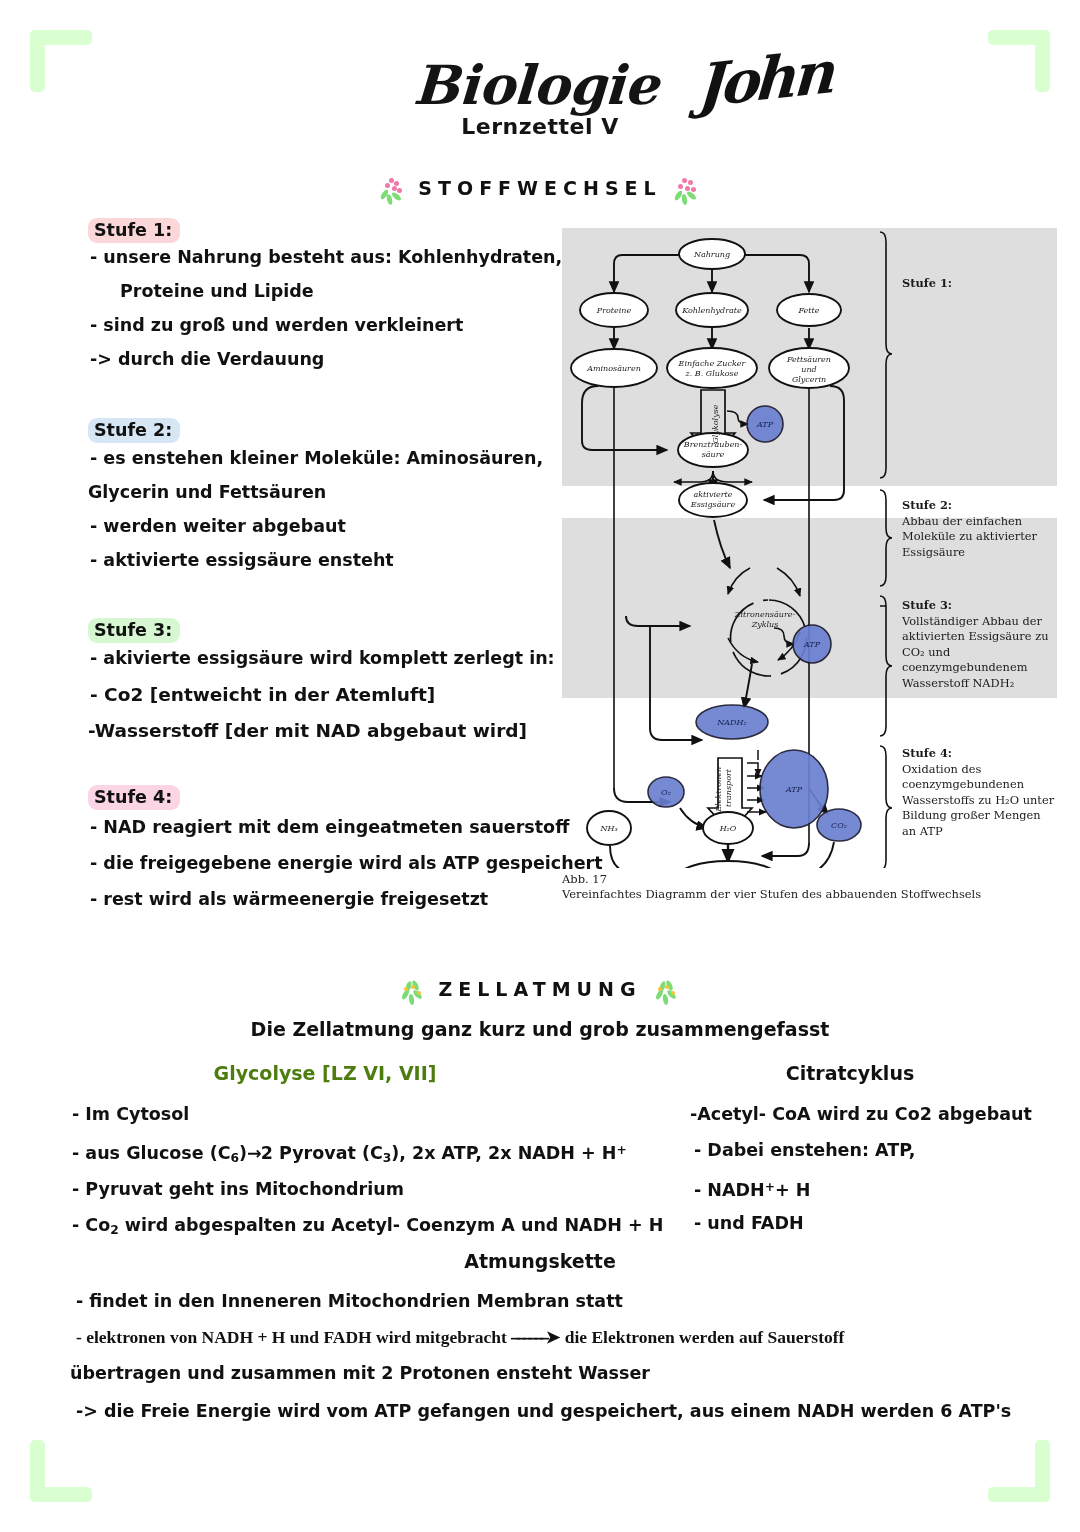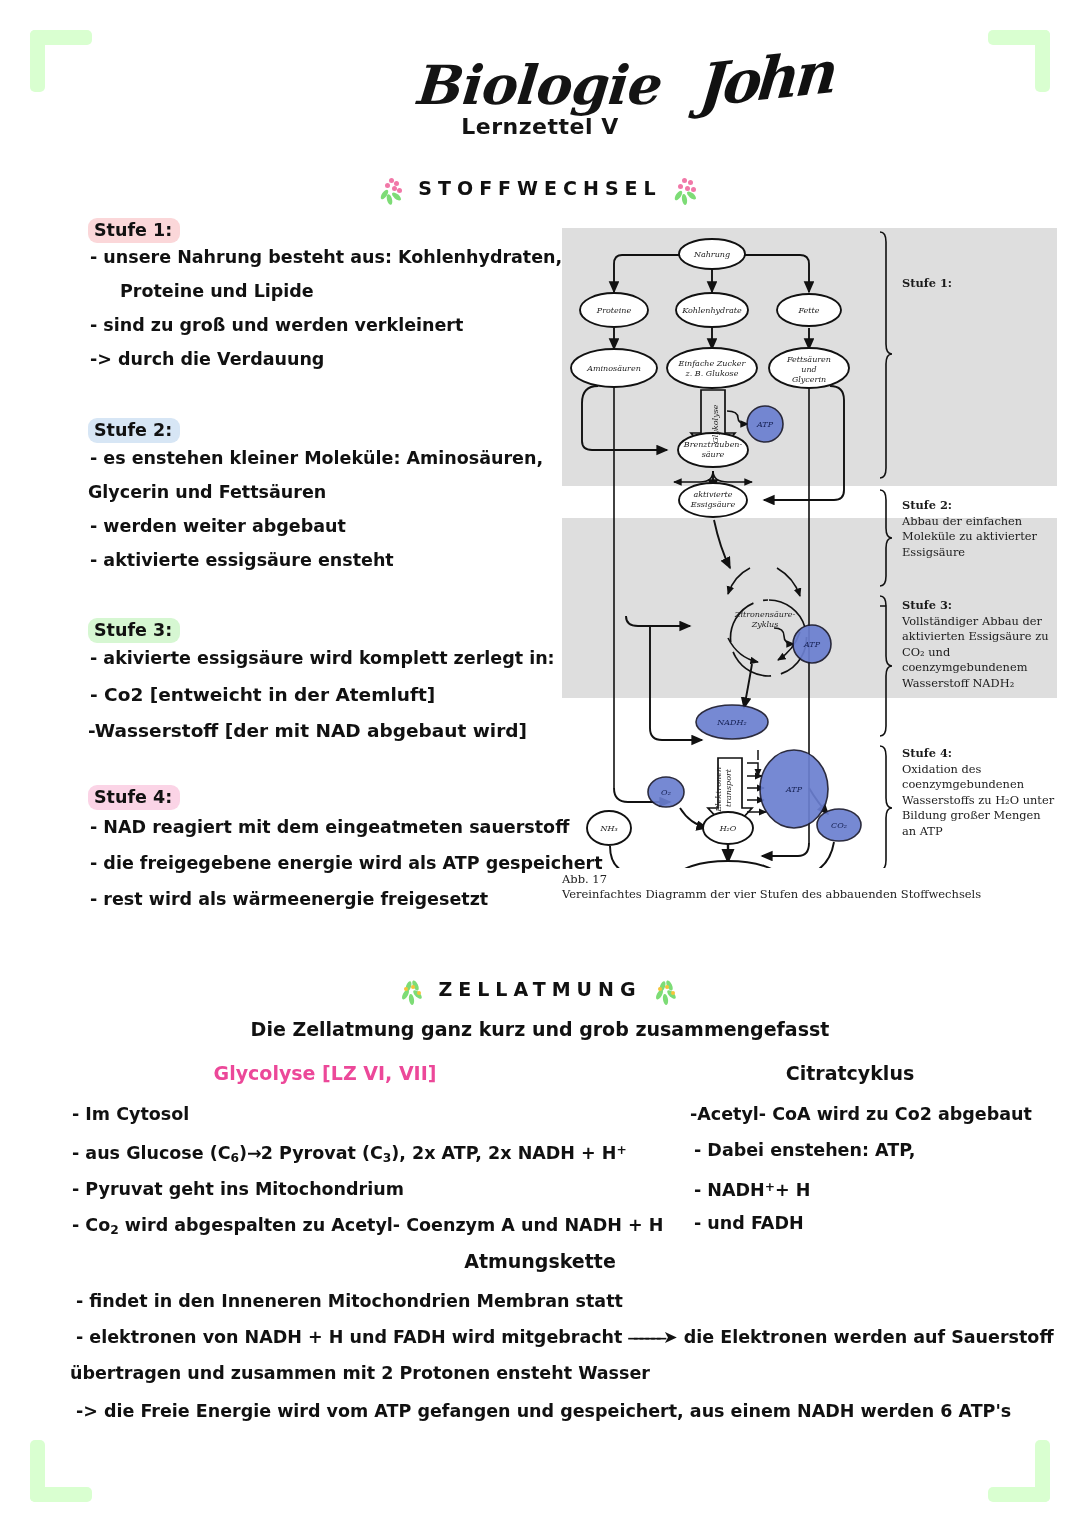--- a/index.html
+++ b/index.html
@@ -357,29 +357,29 @@
     <i class="leaf" style="left:6px;top:4px;transform:rotate(20deg);"></i>
     <i class="leaf" style="left:13px;top:3px;transform:rotate(-25deg);"></i>
     <i class="pet-yel" style="left:4px;top:10px;"></i>
     <i class="pet-yel" style="left:11px;top:8px;"></i>
     <i class="pet-yel" style="left:17px;top:14px;"></i>
   </span>
 </div>
 
 <div class="ctr" style="top:1018px;font-size:19px;">Die Zellatmung ganz kurz und grob zusammengefasst</div>
 
-<div style="position:absolute;left:0;top:1062px;width:650px;text-align:center;font-family:'DejaVu Sans',sans-serif;font-weight:bold;font-size:19px;color:#ec4899;">Glycolyse [LZ VI, VII]</div>
+<div style="position:absolute;left:0;top:1062px;width:650px;text-align:center;font-family:'DejaVu Sans',sans-serif;font-weight:bold;font-size:19px;color:#4d7c0f;">Glycolyse [LZ VI, VII]</div>
 <div class="note" style="left:72px;top:1097px;">- Im Cytosol</div>
 <div class="note" style="left:72px;top:1133px;">- aus Glucose (C<sub>6</sub>)<span style="letter-spacing:-1px;">→</span>2 Pyrovat (C<sub>3</sub>), 2x ATP, 2x NADH + H<sup>+</sup></div>
 <div class="note" style="left:72px;top:1172px;">- Pyruvat geht ins Mitochondrium</div>
 <div class="note" style="left:72px;top:1208px;">- Co<sub>2</sub> wird abgespalten zu Acetyl- Coenzym A und NADH + H</div>
 
 <div style="position:absolute;left:680px;top:1062px;width:340px;text-align:center;font-family:'DejaVu Sans',sans-serif;font-weight:bold;font-size:19px;color:#111;">Citratcyklus</div>
 <div class="note" style="left:690px;top:1097px;">-Acetyl- CoA wird zu Co2 abgebaut</div>
 <div class="note" style="left:694px;top:1133px;">- Dabei enstehen: ATP,</div>
 <div class="note" style="left:694px;top:1170px;">- NADH<sup>+</sup>+ H</div>
 <div class="note" style="left:694px;top:1206px;">- und FADH</div>
 
 <div class="ctr" style="top:1250px;font-size:19px;">Atmungskette</div>
 <div class="note" style="left:76px;top:1284px;">- findet in den Inneneren Mitochondrien Membran statt</div>
-<div class="note" style="left:76px;top:1320px;">- elektronen von NADH + H und FADH wird mitgebracht <span style="letter-spacing:-3px;">⎯⎯⎯⎯⎯⎯</span>➤ die Elektronen werden auf Sauerstoff</div>
+<div class="note" style="left:76px;top:1320px;font-family:Liberation Serif, serif;">- elektronen von NADH + H und FADH wird mitgebracht <span style="letter-spacing:-3px;">⎯⎯⎯⎯⎯⎯</span>➤ die Elektronen werden auf Sauerstoff</div>
 <div class="note" style="left:70px;top:1356px;">übertragen und zusammen mit 2 Protonen ensteht Wasser</div>
 <div class="note" style="left:76px;top:1394px;">-&gt; die Freie Energie wird vom ATP gefangen und gespeichert, aus einem NADH werden 6 ATP's</div>
 
 </body></html>

